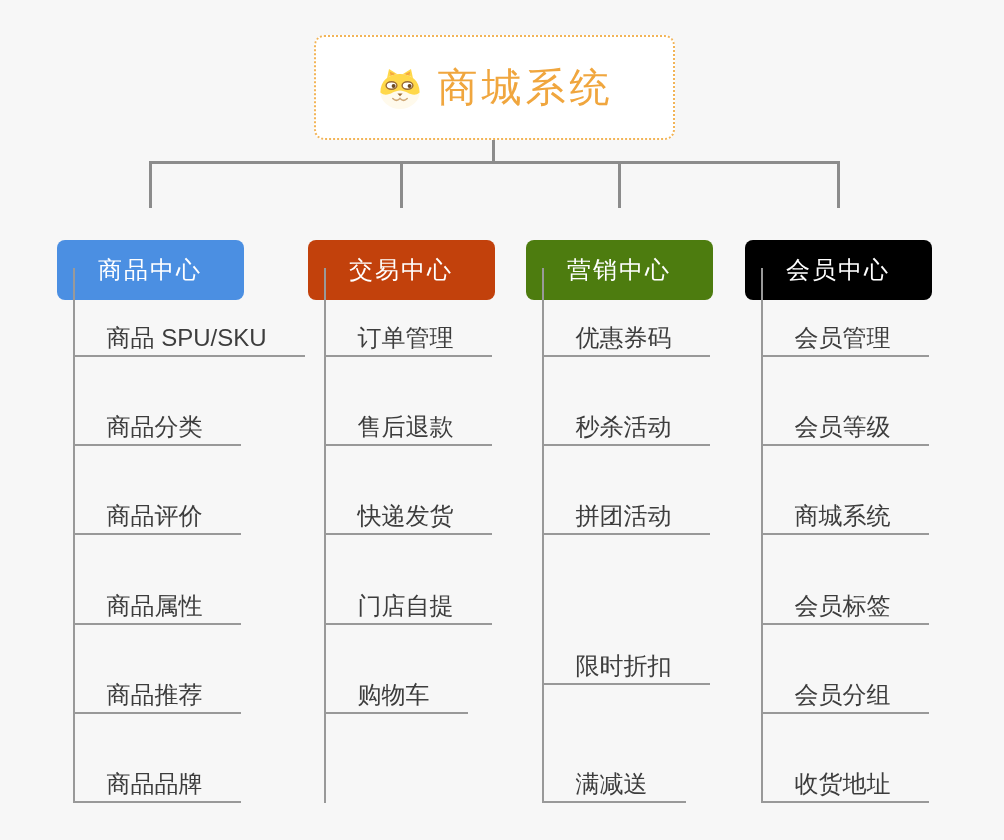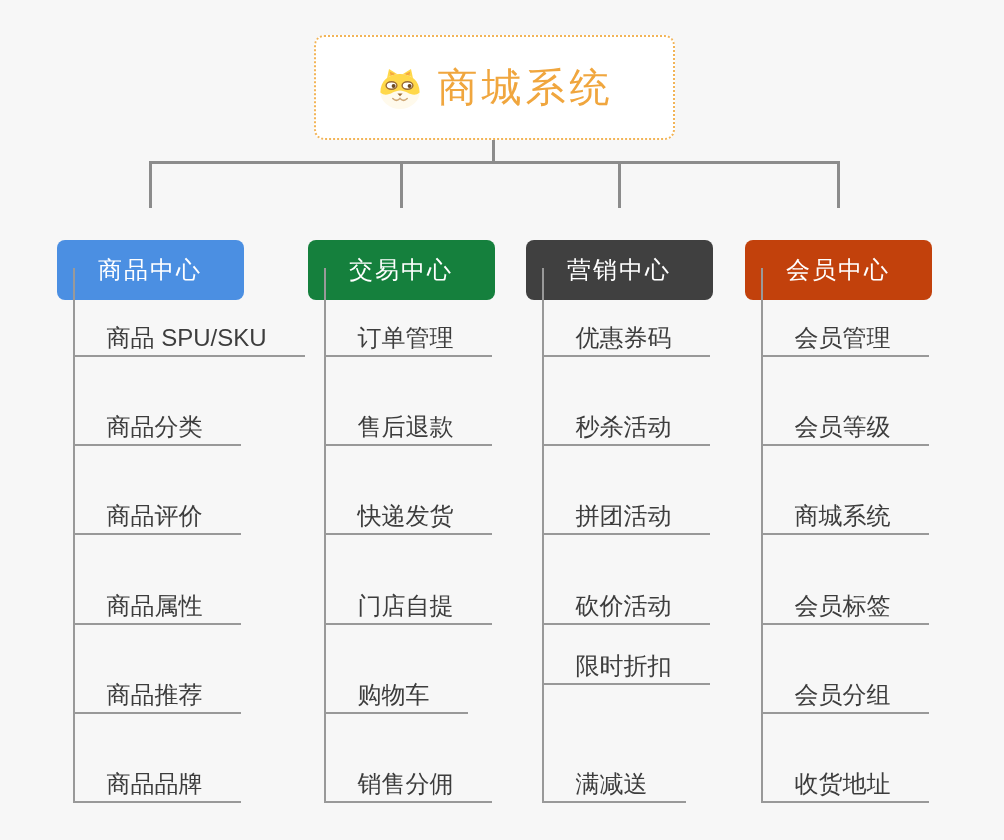--- a/index.html
+++ b/index.html
@@ -100,43 +100,41 @@
       <span>商品中心</span>
     </div>
     <div class="branch-spine" style="left: 72.5px; top: 268px; height: 535px;"></div>
     <div class="leaf" style="left: 72.5px; top: 328px;">商品 SPU/SKU</div>
     <div class="leaf" style="left: 72.5px; top: 417.2px;">商品分类</div>
     <div class="leaf" style="left: 72.5px; top: 506.4px;">商品评价</div>
     <div class="leaf" style="left: 72.5px; top: 595.6px;">商品属性</div>
     <div class="leaf" style="left: 72.5px; top: 684.8px;">商品推荐</div>
     <div class="leaf" style="left: 72.5px; top: 774px;">商品品牌</div>
     <div class="conn" style="left: 399.5px; top: 164px; width: 3px; height: 44px;"></div>
-    <div class="branch-node" style="left: 307.5px; background: #15803d;">
+    <div class="branch-node" style="left: 307.5px; background: #c2410c;">
       <span>交易中心</span>
     </div>
     <div class="branch-spine" style="left: 323.5px; top: 268px; height: 535px;"></div>
     <div class="leaf" style="left: 323.5px; top: 328px;">订单管理</div>
     <div class="leaf" style="left: 323.5px; top: 417.2px;">售后退款</div>
     <div class="leaf" style="left: 323.5px; top: 506.4px;">快递发货</div>
     <div class="leaf" style="left: 323.5px; top: 595.6px;">门店自提</div>
     <div class="leaf" style="left: 323.5px; top: 684.8px;">购物车</div>
-    <div class="leaf" style="left: 323.5px; top: 774px;">销售分佣</div>
     <div class="conn" style="left: 617.5px; top: 164px; width: 3px; height: 44px;"></div>
-    <div class="branch-node" style="left: 525.5px; background: #404040;">
+    <div class="branch-node" style="left: 525.5px; background: #4d7c0f;">
       <span>营销中心</span>
     </div>
     <div class="branch-spine" style="left: 541.5px; top: 268px; height: 535px;"></div>
     <div class="leaf" style="left: 541.5px; top: 328px;">优惠券码</div>
     <div class="leaf" style="left: 541.5px; top: 417.2px;">秒杀活动</div>
     <div class="leaf" style="left: 541.5px; top: 506.4px;">拼团活动</div>
-    <div class="leaf" style="left: 541.5px; top: 595.6px;">砍价活动</div>
     <div class="leaf" style="left: 541.5px; top: 656px;">限时折扣</div>
     <div class="leaf" style="left: 541.5px; top: 774px;">满减送</div>
     <div class="conn" style="left: 836.5px; top: 164px; width: 3px; height: 44px;"></div>
-    <div class="branch-node" style="left: 744.5px; background: #c2410c;">
+    <div class="branch-node" style="left: 744.5px; background: #000000;">
       <span>会员中心</span>
     </div>
     <div class="branch-spine" style="left: 760.5px; top: 268px; height: 535px;"></div>
     <div class="leaf" style="left: 760.5px; top: 417.2px;">会员等级</div>
     <div class="leaf" style="left: 760.5px; top: 328px;">会员管理</div>
     <div class="leaf" style="left: 760.5px; top: 506.4px;">商城系统</div>
     <div class="leaf" style="left: 760.5px; top: 595.6px;">会员标签</div>
     <div class="leaf" style="left: 760.5px; top: 684.8px;">会员分组</div>
     <div class="leaf" style="left: 760.5px; top: 774px;">收货地址</div>
   </div>

